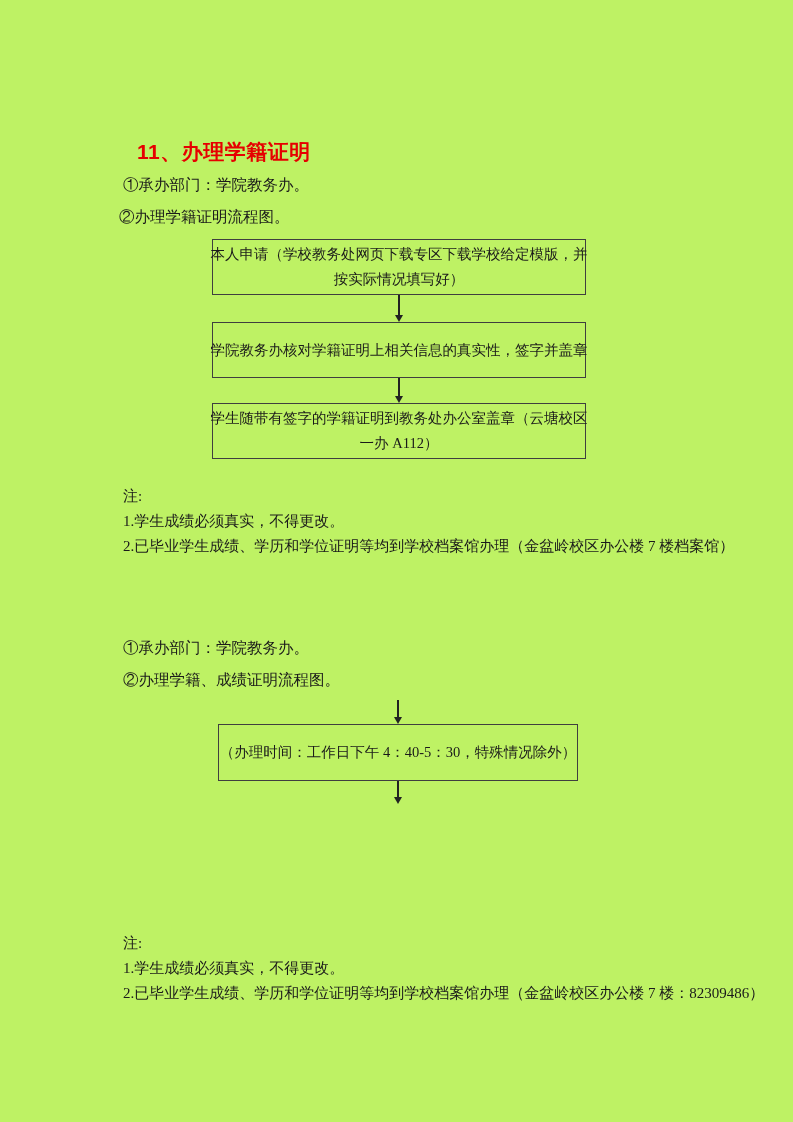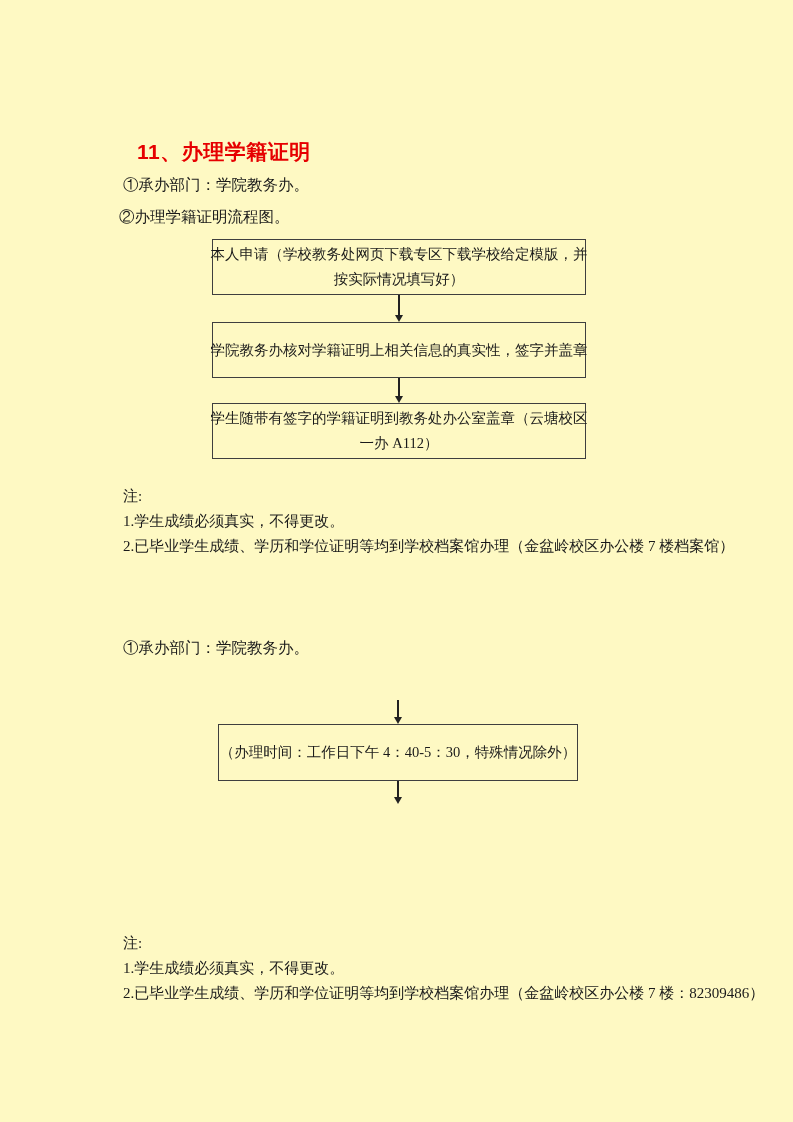--- a/index.html
+++ b/index.html
@@ -2,21 +2,21 @@
 <html><head>
 <meta charset="utf-8">
 <style>
   * { margin: 0; padding: 0; box-sizing: border-box; font-family: Liberation Serif, serif; }
   html, body { background: #888; }
   .page {
     position: relative;
     width: 793px;
     height: 1122px;
     margin: 0 auto;
-    background: #fef9c3;
+    background: #bef264;
     font-family: "Liberation Serif", "DejaVu Serif", serif;
     color: #1a1a1a;
     overflow: hidden;
   }
   .abs { position: absolute; }
   .section-heading {
     font-family: "Liberation Sans", "DejaVu Sans", sans-serif;
     font-weight: bold;
     font-size: 21px;
     color: #e60000;
@@ -127,20 +127,21 @@
 
   <div class="abs notes s11-notes">
     <div class="note-line">注:</div>
     <div class="note-line">1.学生成绩必须真实，不得更改。</div>
     <div class="note-line">2.已毕业学生成绩、学历和学位证明等均到学校档案馆办理（金盆岭校区办公楼 7 楼档案馆）</div>
   </div>
 
 
   <div class="abs body-line s12-dept">①承办部门：学院教务办。</div>
 
+  <div class="abs body-line s12-flowline">②办理学籍、成绩证明流程图。</div>
 
   <div class="abs flowchart flow2">
     <div class="flow-arrow arrow-1">
       <div class="shaft"></div>
       <div class="head"></div>
     </div>
     <div class="flow-box box-2">
       <div class="box-line">（办理时间：工作日下午 4：40-5：30，特殊情况除外）</div>
     </div>
     <div class="flow-arrow arrow-2">

